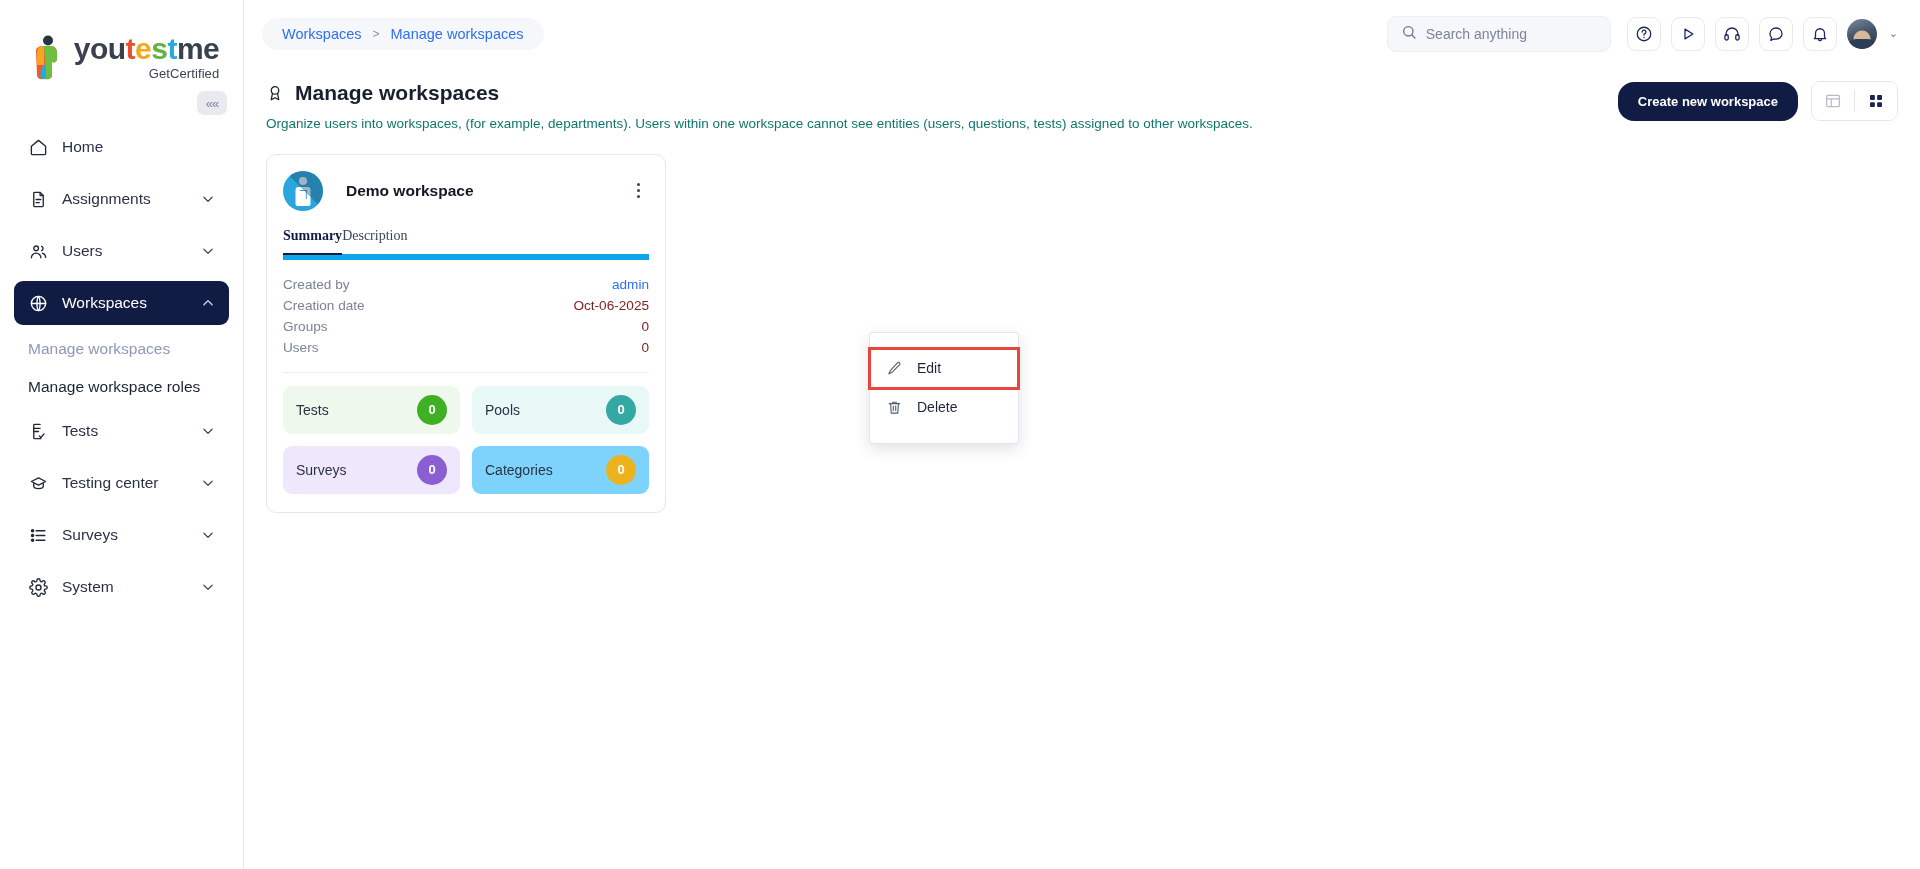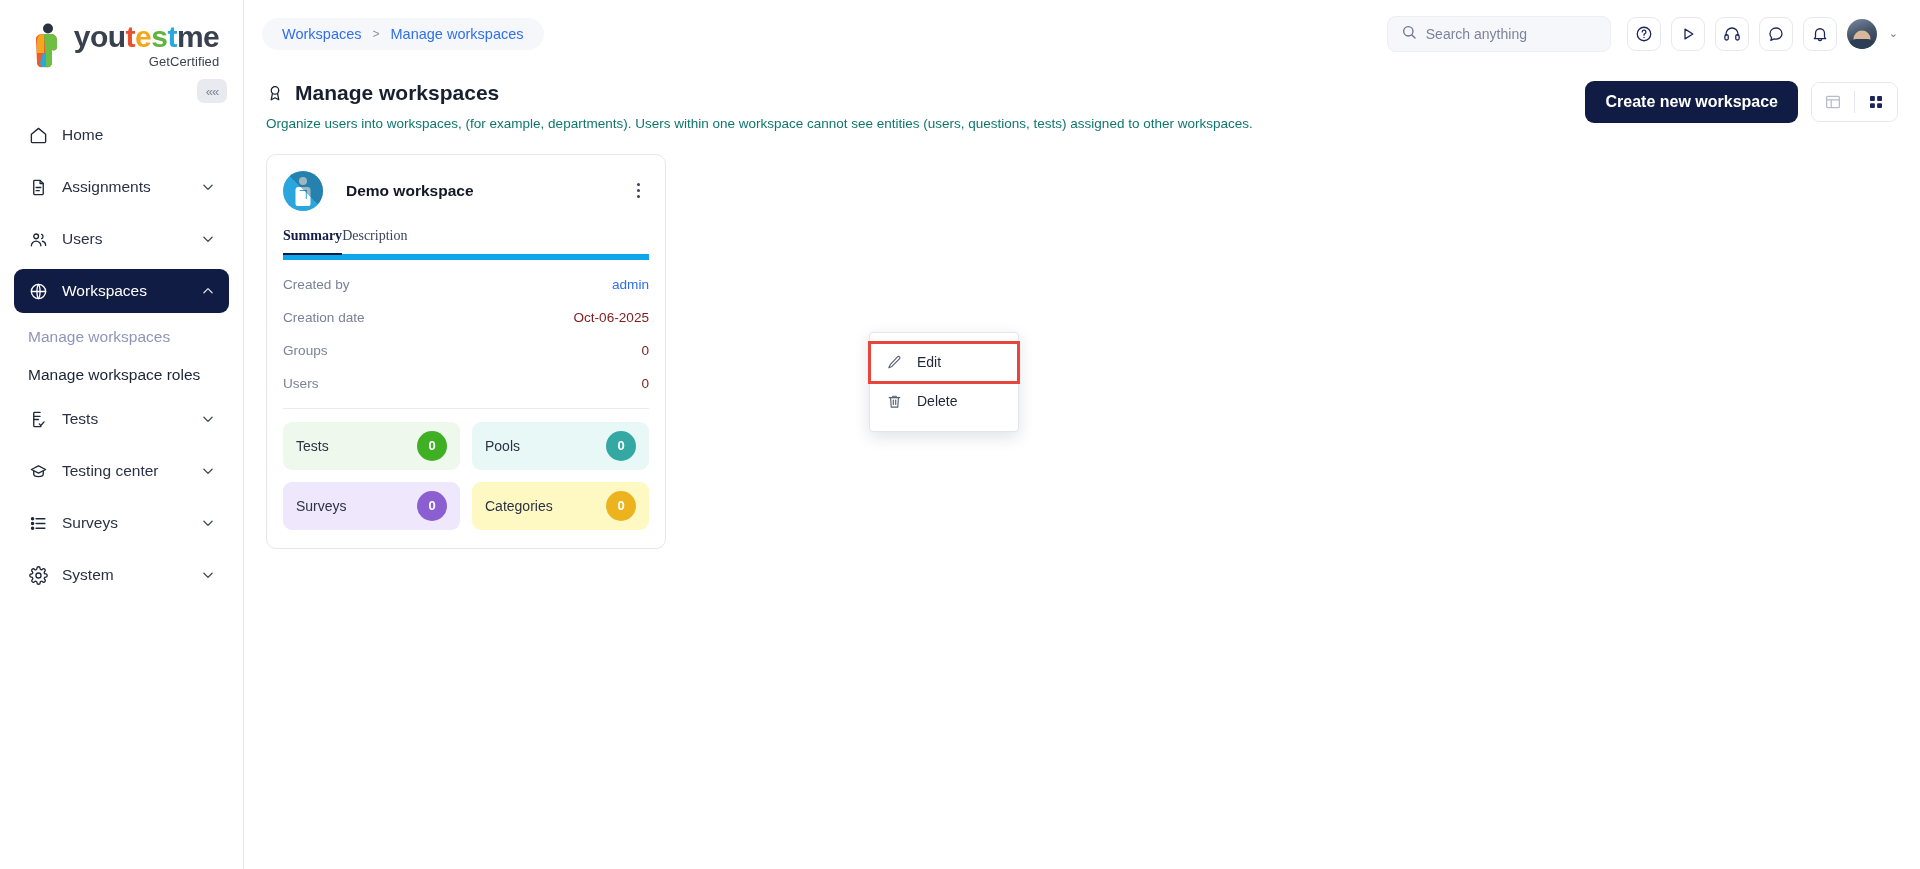--- a/index.html
+++ b/index.html
@@ -12,21 +12,21 @@
   }
   #app { display: flex; width: 1920px; height: 869px; position: relative; }
 
   
   .sidebar {
     width: 244px; height: 869px;
     background: #ffffff;
     border-right: 1px solid #e6e8ef;
     flex: 0 0 244px;
     position: relative;
-    padding-top: 0;
+    padding-top: 12px;
   }
   .logo-wrap {
     padding: 22px 0 6px 0;
     display: flex; align-items: center; justify-content: center;
   }
   .logo { display: flex; align-items: flex-end; gap: 6px; }
   .logo-mark { width: 44px; height: 46px; position: relative; }
   .logo-text { display: flex; flex-direction: column; align-items: flex-end; }
   .logo-word { font-size: 30px; font-weight: 700; letter-spacing: -0.5px; line-height: 1; }
   .logo-word .c-you { color: #39414e; }
@@ -129,22 +129,22 @@
     display: flex; align-items: center; gap: 11px;
     font-size: 21px; font-weight: 700; color: #18202f;
   }
   .page-title svg { width: 18px; height: 20px; display: block; }
   .page-desc {
     margin-top: 10px; font-size: 13.5px; color: #0f766e; line-height: 1.4;
   }
   .head-actions { margin-left: auto; display: flex; align-items: center; gap: 13px; }
   .primary-btn {
     background: #111c44; color: #fff; border: none;
-    border-radius: 9px; padding: 12px 20px;
-    font-family: inherit; font-size: 16px; font-weight: 700;
+    border-radius: 16px; padding: 12px 20px;
+    font-family: inherit; font-size: 13px; font-weight: 700;
     cursor: pointer; white-space: nowrap;
   }
   .view-toggle {
     display: flex; align-items: center; border: 1px solid #e3e6ee;
     border-radius: 9px; height: 40px; overflow: hidden; background: #fff;
   }
   .view-btn {
     width: 42px; height: 100%; display: flex; align-items: center; justify-content: center;
     cursor: pointer; background: #fff;
   }
@@ -190,21 +190,21 @@
   .ws-tabs { display: flex; margin-top: 16px; border-bottom: 6px solid #0ea5e9; font-family: Liberation Serif, serif; }
   .ws-tab {
     font-size: 14px; padding-bottom: 9px; cursor: pointer; color: #3c4558;
     position: relative; top: 1px;
   }
   .ws-tab.active { font-weight: 700; color: #111c44; border-bottom: 2.5px solid #111c44; }
 
   .ws-rows { margin-top: 14px; }
   .ws-row {
     display: flex; justify-content: space-between; align-items: flex-end;
-    font-size: 13.6px; padding: 3px 0; color: #6b7governing; margin-top: 12px;
+    font-size: 13.6px; padding: 3px 0; color: #6b7governing;
   }
   .ws-row .k { color: #7a8297; }
   .ws-row .v { color: #7f1d1d; }
   .ws-row .v.link { color: #2f6fed; cursor: pointer; }
 
   .ws-divider { height: 1px; background: #e9ecf3; margin: 14px 0 13px 0; }
 
   .tiles { display: grid; grid-template-columns: 1fr 1fr; gap: 12px; }
   .tile {
     border-radius: 9px; height: 48px; display: flex; align-items: center;
@@ -216,21 +216,21 @@
     display: flex; align-items: center; justify-content: center;
     color: #fff; font-size: 13px; font-weight: 600; flex: 0 0 30px;
   }
 
   
   .ctx-menu {
     position: absolute; left: 625px; top: 198px;
     width: 150px; background: #fff;
     border: 1px solid #e2e5ee; border-radius: 4px;
     box-shadow: 0 5px 16px rgba(20,30,60,.13);
-    z-index: 40; padding: 10px 0;
+    z-index: 40; padding: 16px 0;
   }
   .ctx-item {
     display: flex; align-items: center; gap: 14px;
     padding: 11px 16px; font-size: 14px; color: #1f2638; cursor: pointer;
   }
   .ctx-item svg { width: 17px; height: 17px; display: block; flex: 0 0 17px; }
   .ctx-item.highlighted {
     outline: 3px solid #e8453c; outline-offset: -1px;
     position: relative; z-index: 2; background: #fff;
   }
@@ -540,21 +540,21 @@
             <span class="t-badge" style="background:#3fb024">0</span>
           </div>
           <div class="tile" style="background:#e8f8f7">
             <span class="t-label">Pools</span>
             <span class="t-badge" style="background:#34a8a2">0</span>
           </div>
           <div class="tile" style="background:#efe7fb">
             <span class="t-label">Surveys</span>
             <span class="t-badge" style="background:#8b5fd1">0</span>
           </div>
-          <div class="tile" style="background:#fef9c3">
+          <div class="tile" style="background:#7dd3fc">
             <span class="t-label">Categories</span>
             <span class="t-badge" style="background:#edb31f">0</span>
           </div>
         </div>
 
       </div>
 
       <div class="ctx-menu">
         <div class="ctx-item highlighted">
           <span>

